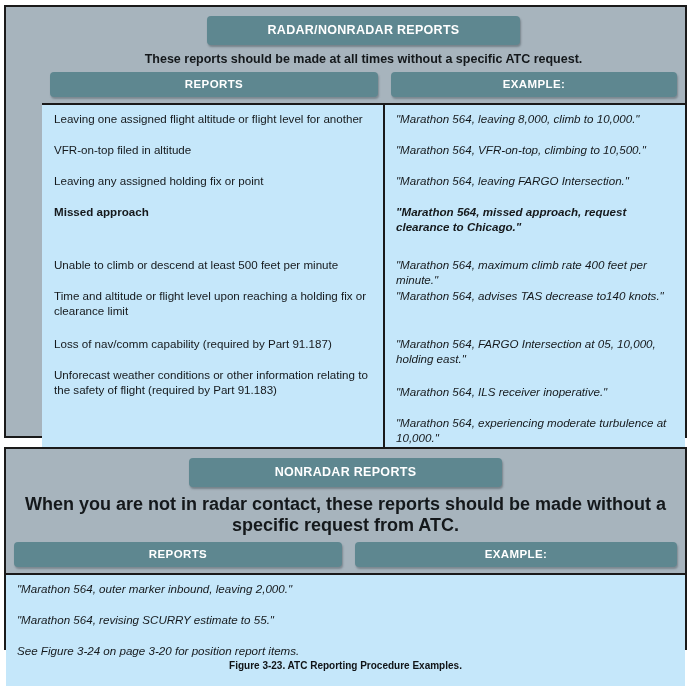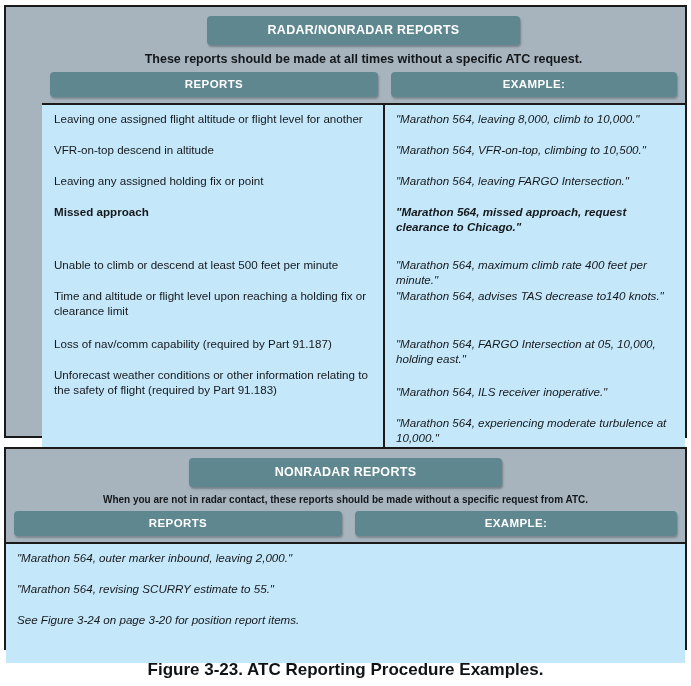--- a/index.html
+++ b/index.html
@@ -56,21 +56,21 @@
   }
 
   
   .subtitle {
     text-align: center;
     font-size: 12.5px;
     font-weight: bold;
     color: #14181b;
     padding: 2px 6px 6px 6px;
   }
-  .subtitle.wide { font-size: 10px; }
+  .subtitle.wide { font-size: 18px; }
 
   
   .col-head-row {
     display: flex;
     padding: 0 8px 6px 8px;
     gap: 13px;
   }
   .col-head {
     background: #5e8790;
     color: #ffffff;
@@ -132,21 +132,21 @@
   .h-n3 { height: 44px; }
   .h-npad { height: 6px; }
 
   
   .caption {
     position: absolute;
     left: 0;
     right: 0;
     top: 660px;
     text-align: center;
-    font-size: 17px;
+    font-size: 10px;
     font-weight: bold;
     color: #101316;
   }
 </style>
 </head>
 <body>
 
 <div class="page">
 
   <div class="report-table table-one">
@@ -159,21 +159,21 @@
 
     <div class="col-head-row">
       <div class="col-head reports">REPORTS</div>
       <div class="col-head example">EXAMPLE:</div>
     </div>
 
     <div class="body-grid">
 
       <div class="col-reports">
         <div class="cell h-r1">Leaving one assigned flight altitude or flight level for another</div>
-        <div class="cell h-r2">VFR-on-top descend in altitude</div>
+        <div class="cell h-r2">VFR-on-top filed in altitude</div>
         <div class="cell h-r3">Leaving any assigned holding fix or point</div>
         <div class="cell h-r4">Missed approach</div>
         <div class="cell h-r5">Unable to climb or descend at least 500 feet per minute</div>
         <div class="cell h-r7">Time and altitude or flight level upon reaching a holding fix or clearance limit</div>
         <div class="cell h-r8">Loss of nav/comm capability (required by Part 91.187)</div>
         <div class="cell h-r9">Unforecast weather conditions or other information relating to the safety of flight (required by Part 91.183)</div>
         <div class="cell h-pad"></div>
       </div>
 
       <div class="col-example">

